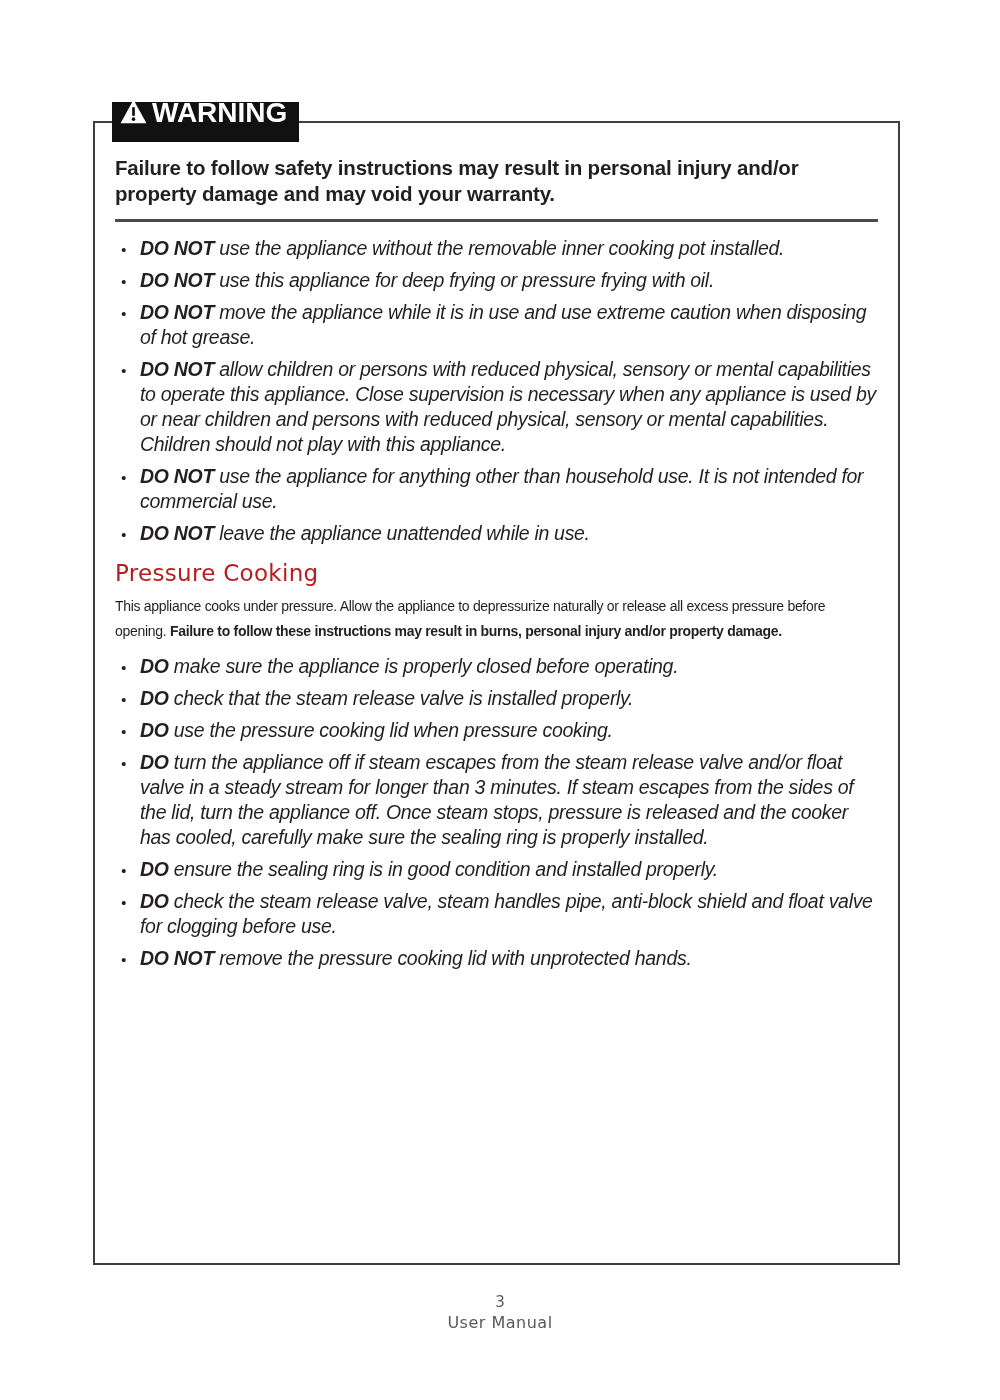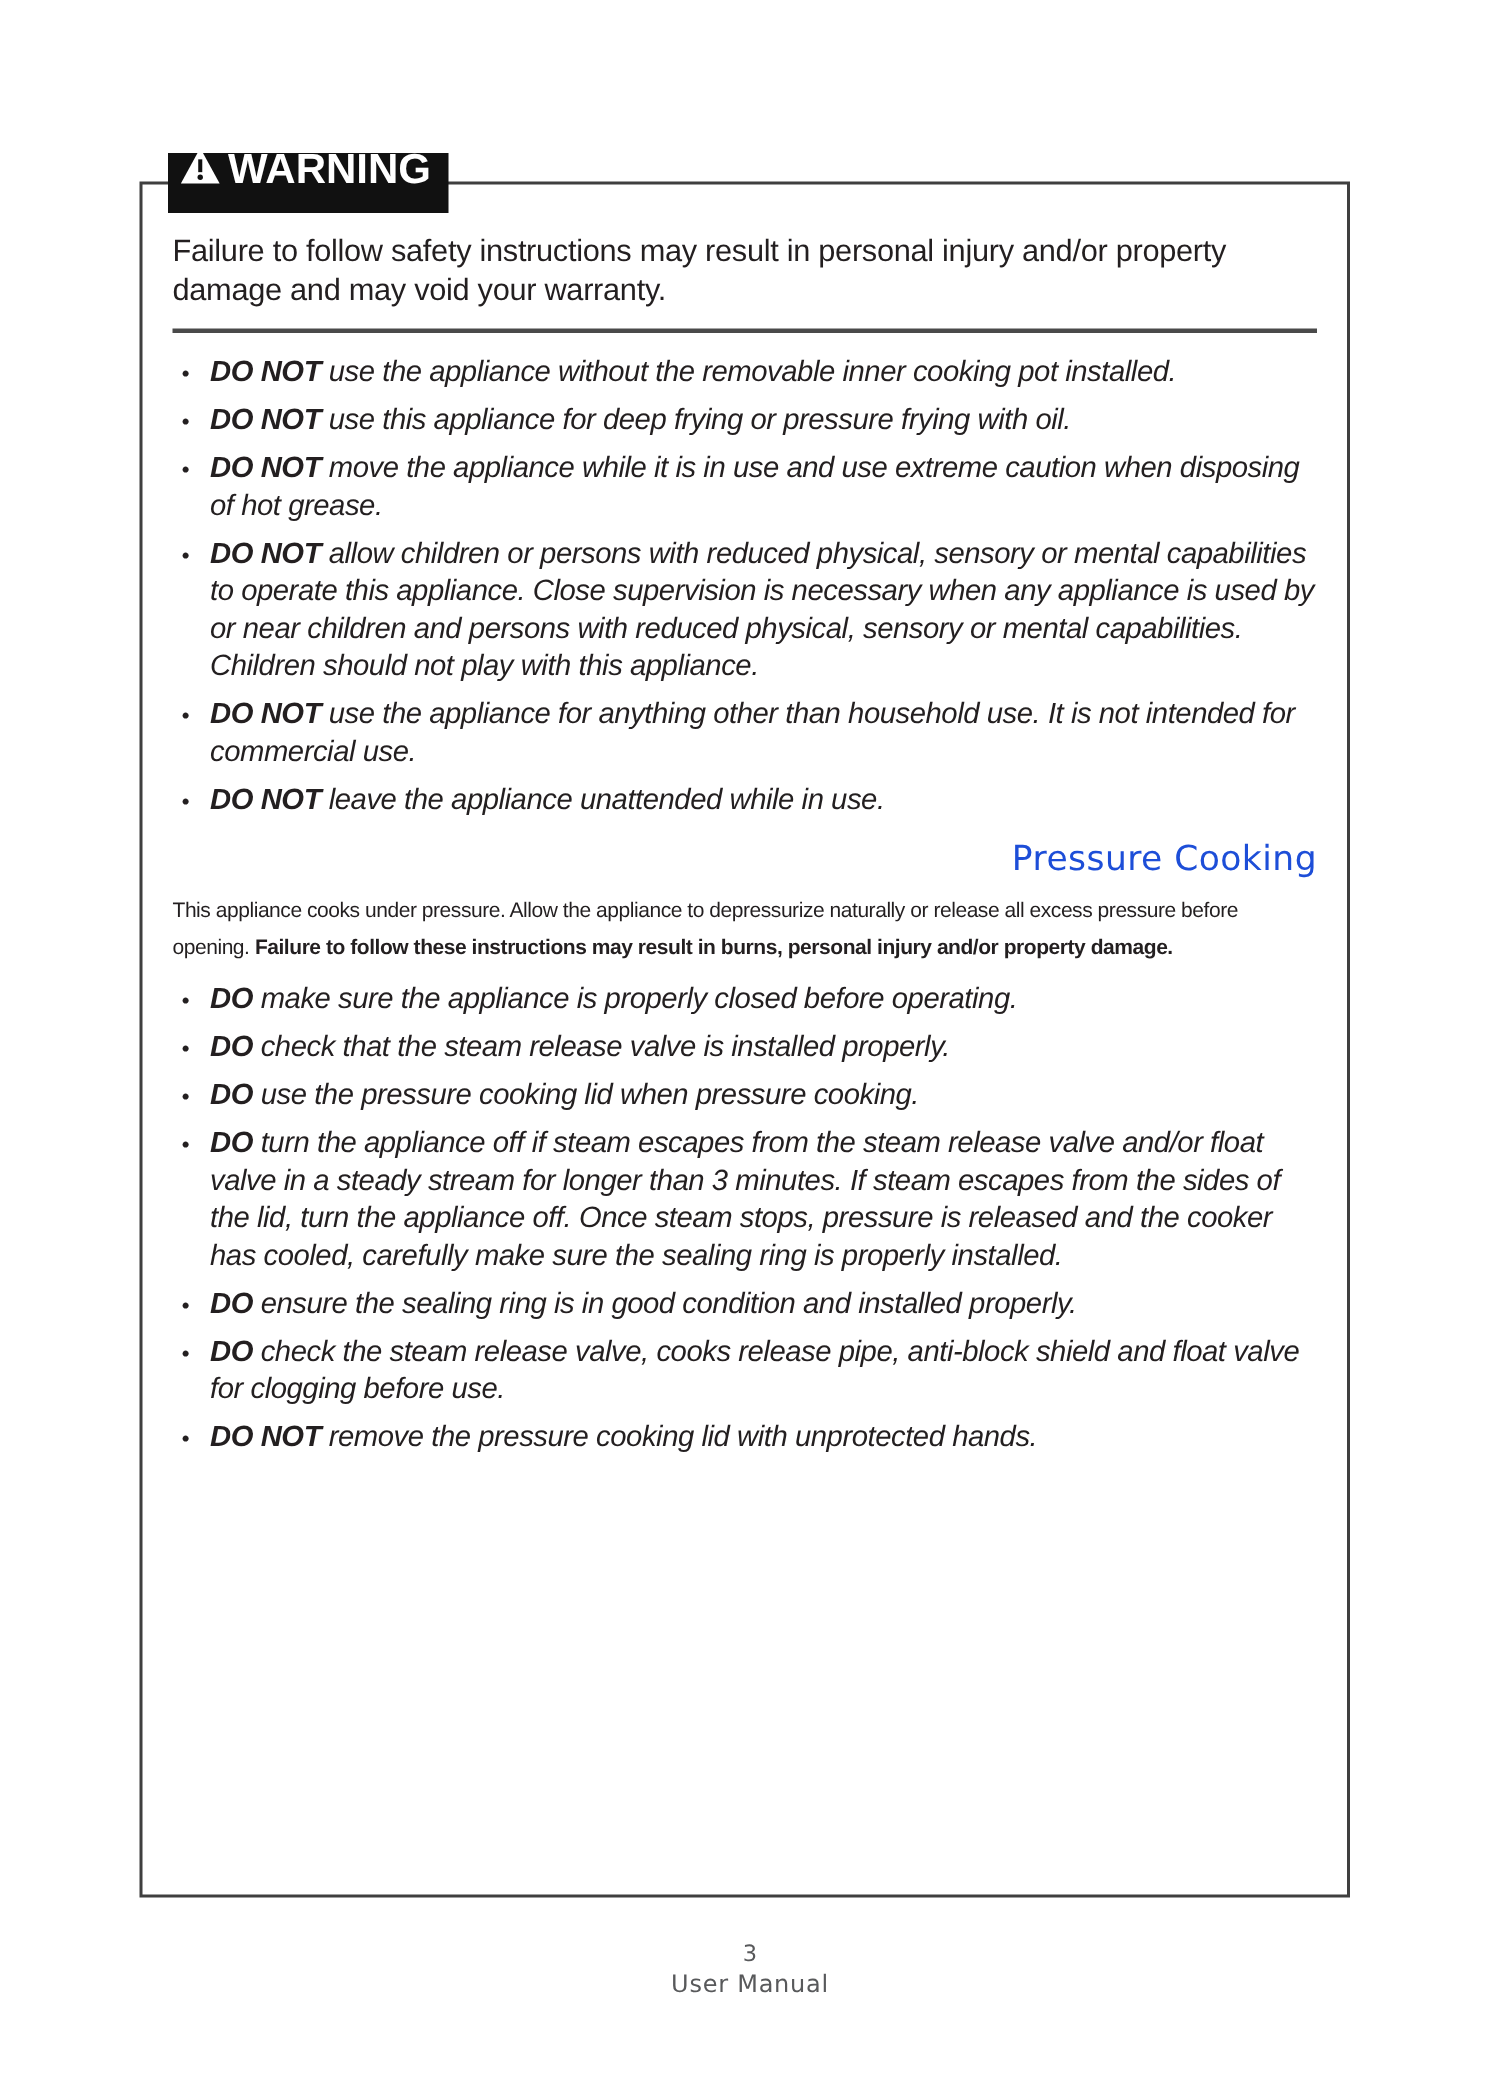--- a/index.html
+++ b/index.html
@@ -39,21 +39,21 @@
     letter-spacing: 0px;
     line-height: 1;
     white-space: nowrap;
   }
 
   .content {
     padding: 32px 20px 0 20px;
   }
 
   .intro {
-    font-weight: normal;
+    font-weight: bold;
     font-size: 20.5px;
     line-height: 26px;
     letter-spacing: -0.2px;
     margin: 0 0 12px 0;
   }
 
   .rule-hr {
     border: none;
     border-top: 3px solid #4a4a4a;
     margin: 0 0 14px 0;
@@ -78,24 +78,23 @@
     left: 6px; top: 1px;
     font-size: 15px;
     color: #231f20;
   }
   .lead { font-weight: bold; }
 
   .section-title {
     font-family: "DejaVu Sans", sans-serif;
     font-size: 23px;
     font-weight: 400;
-    color: #1d4ed8;
+    color: #b91c1c;
     letter-spacing: 0.3px;
     margin: 14px 0 8px 0;
-    text-align: right;
   }
 
   .section-intro {
     font-size: 14px;
     line-height: 25px;
     letter-spacing: -0.3px;
     margin: 0 0 10px 0;
   }
   .section-intro strong { font-weight: bold; }
 
@@ -182,21 +181,21 @@
       <li>
         <span class="lead">DO</span>
         <span>turn the appliance off if steam escapes from the steam release valve and/or float valve in a steady stream for longer than 3 minutes. If steam escapes from the sides of the lid, turn the appliance off. Once steam stops, pressure is released and the cooker has cooled, carefully make sure the sealing ring is properly installed.</span>
       </li>
       <li>
         <span class="lead">DO</span>
         <span>ensure the sealing ring is in good condition and installed properly.</span>
       </li>
       <li>
         <span class="lead">DO</span>
-        <span>check the steam release valve, cooks release pipe, anti-block shield and float valve for clogging before use.</span>
+        <span>check the steam release valve, steam handles pipe, anti-block shield and float valve for clogging before use.</span>
       </li>
       <li>
         <span class="lead">DO NOT</span>
         <span>remove the pressure cooking lid with unprotected hands.</span>
       </li>
     </ul>
 
   </div>
 </div>
 

